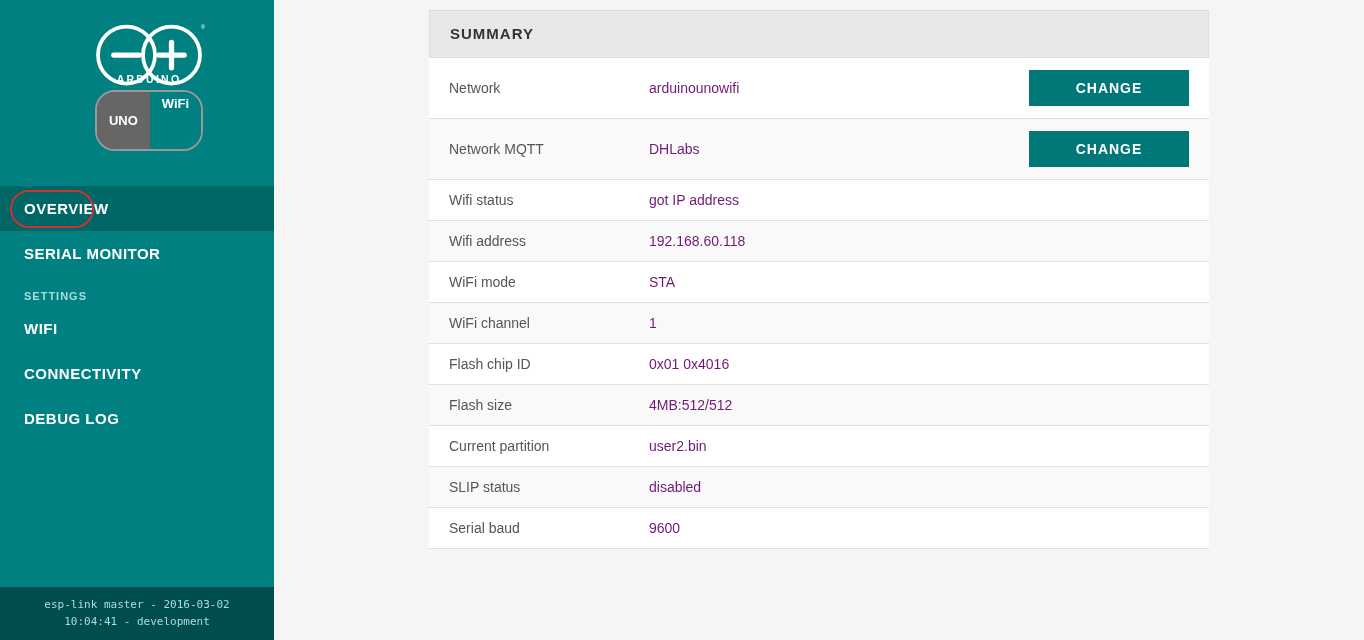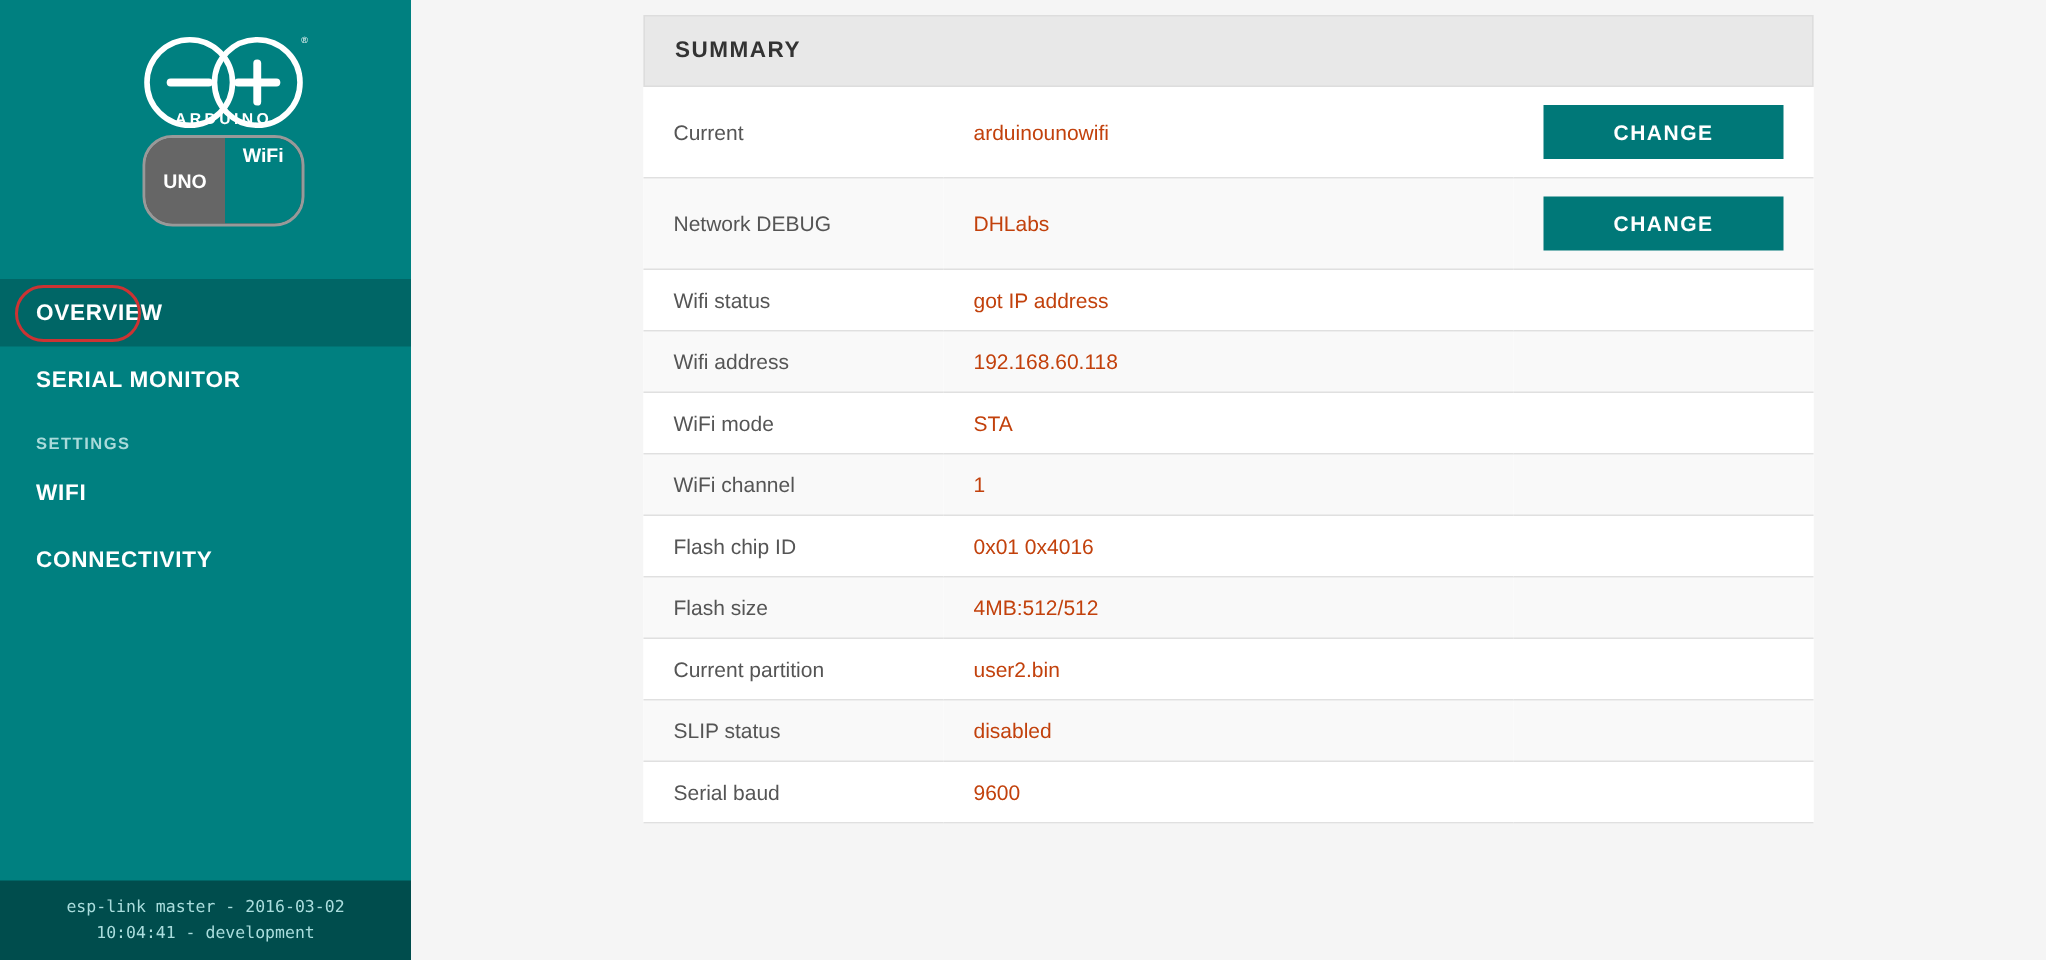--- a/index.html
+++ b/index.html
@@ -167,21 +167,21 @@
       vertical-align: middle;
     }
 
     .table td:first-child {
       width: 200px;
       color: #555;
     }
 
     .table td:nth-child(2) {
       flex: 1;
-      color: #c2410c;
+      color: #701a75;
     }
 
     .table td:last-child {
       width: 200px;
       text-align: right;
     }
 
     .change-btn {
       background: #007878;
       color: #fff;
@@ -241,42 +241,45 @@
     </div>
 
     <div class="section-label">SETTINGS</div>
 
     <div class="nav-item">
       <span>WIFI</span>
     </div>
     <div class="nav-item">
       <span>CONNECTIVITY</span>
     </div>
+    <div class="nav-item">
+      <span>DEBUG LOG</span>
+    </div>
   </nav>
 
   <div class="sidebar-footer">
     <div>esp-link master - 2016-03-02</div>
     <div>10:04:41 - development</div>
   </div>
 </div>
 
 <div class="main">
   <div class="content">
     <div class="summary-header">
       <span class="summary-header-text">SUMMARY</span>
     </div>
     <table class="table">
       <tbody id="table-body">
       <tr>
-            <td>Current</td>
+            <td>Network</td>
             <td>arduinounowifi</td>
             <td><button class="change-btn">CHANGE</button></td>
           </tr>
           <tr>
-            <td>Network DEBUG</td>
+            <td>Network MQTT</td>
             <td>DHLabs</td>
             <td><button class="change-btn">CHANGE</button></td>
           </tr>
           <tr>
             <td>Wifi status</td>
             <td>got IP address</td>
             <td></td>
           </tr>
           <tr>
             <td>Wifi address</td>

